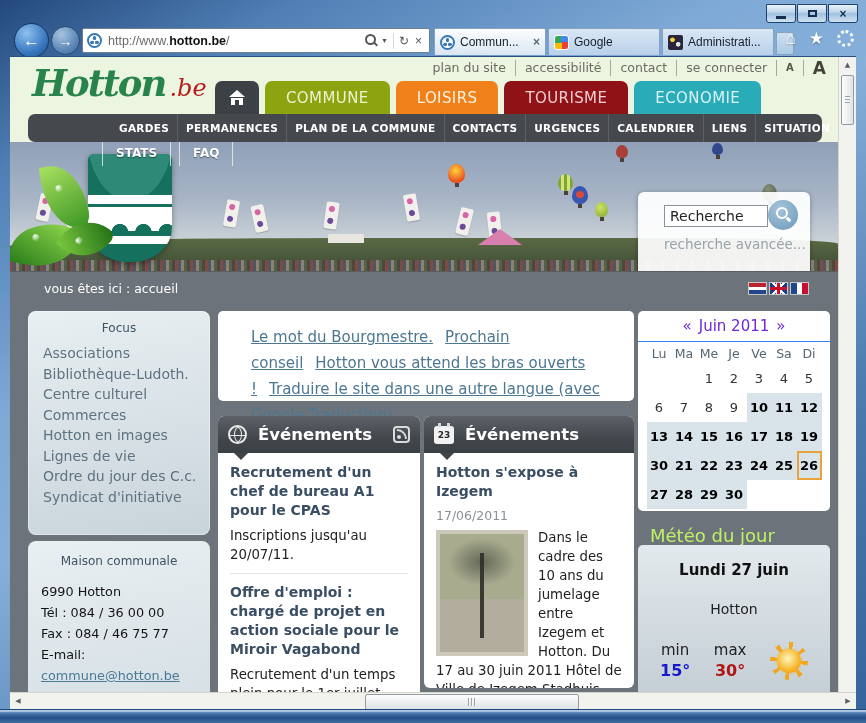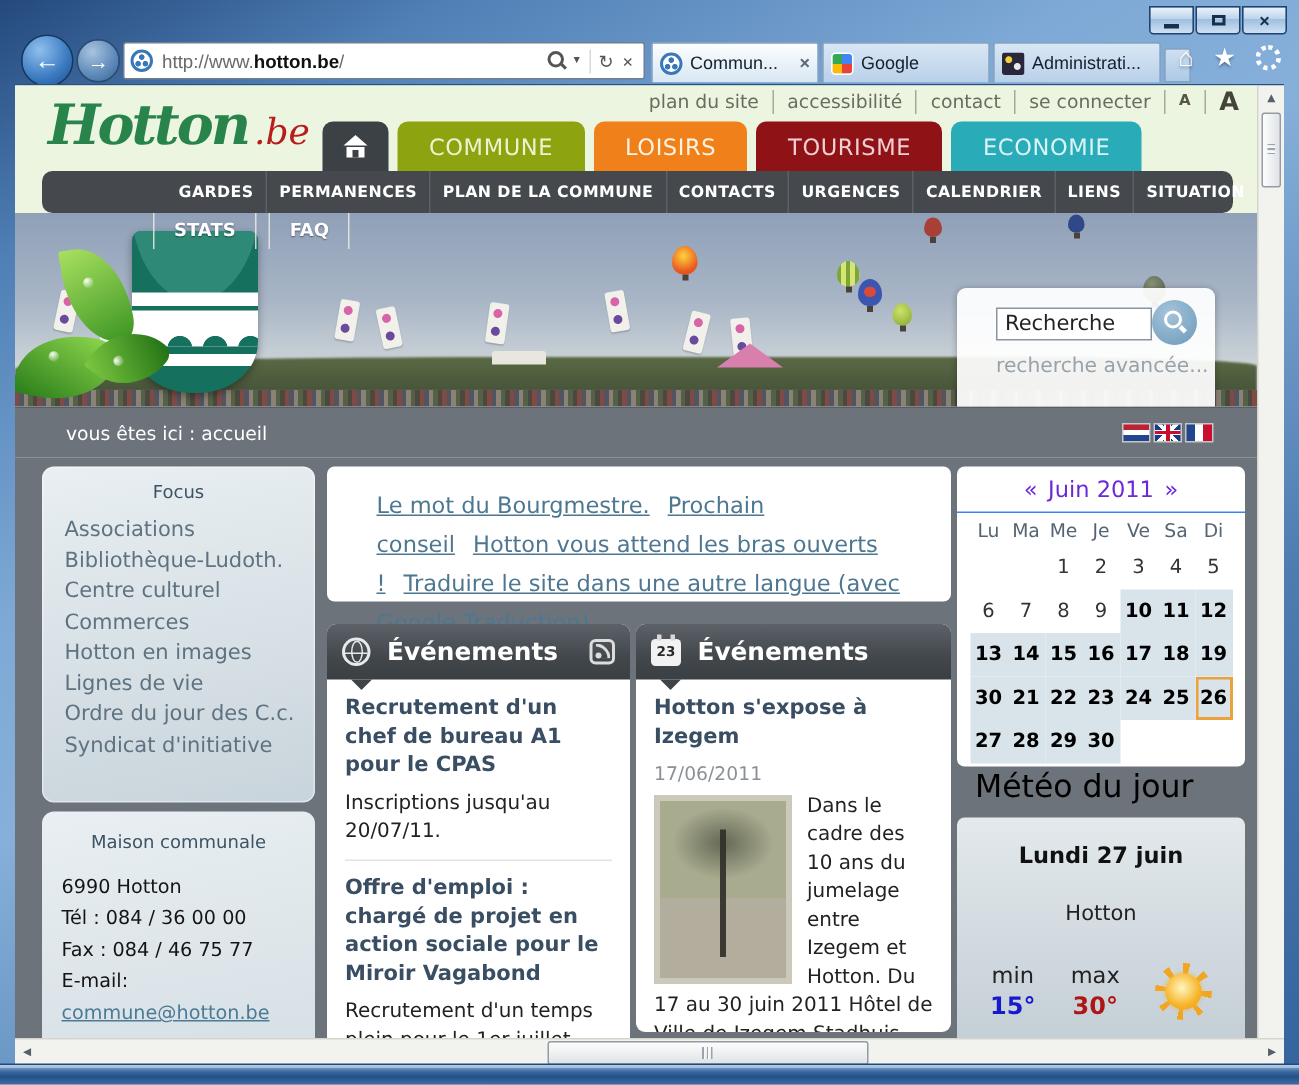--- a/index.html
+++ b/index.html
@@ -244,21 +244,21 @@
   
   .calbox{position:absolute;left:628px;top:6px;width:192px;height:200px;background:#fff;border-radius:5px}
   .cal-title{height:30px;line-height:30px;text-align:center;font-size:15px;color:#6d28d9;border-bottom:1px solid #3b82f6}
   .cal-nav{cursor:pointer;margin:0 7px}
   .cal-grid{display:grid;grid-template-columns:repeat(7,25px);justify-content:center}
   .cal-h{height:22px;line-height:24px;text-align:center;font-size:12.5px;color:#556472}
   .cell{height:29px;line-height:29px;text-align:center;font-size:13px;color:#333;cursor:pointer;box-sizing:border-box}
   .cell.ev{font-weight:bold;color:#000;background:#d8e3ea}
   .cell.today{box-shadow:inset 0 0 0 2px #eaa33a}
   
-  .weather-label{position:absolute;left:640px;top:207px;color:#000000;font-size:21px}
+  .weather-label{position:absolute;left:640px;top:220px;color:#bef264;font-size:18px}
   .weatherbox{position:absolute;left:628px;top:240px;width:192px;height:212px;border-radius:5px;text-align:center;
     background:linear-gradient(180deg,#e3e9ec,#b7c3cc);padding-top:16px;box-sizing:border-box}
   .w-day{font-size:15px;font-weight:bold;color:#111}
   .w-city{font-size:14px;color:#222;margin-top:22px}
   .w-row{display:flex;align-items:center;justify-content:space-between;padding:0 22px;margin-top:24px}
   .w-lb{font-size:15px;color:#222}
   .w-min,.w-max{font-size:16px;font-weight:bold;margin-top:2px}
   .w-min{color:#1818cc}
   .w-max{color:#b01515}
   .sun{position:relative;width:38px;height:38px;border-radius:50%;

